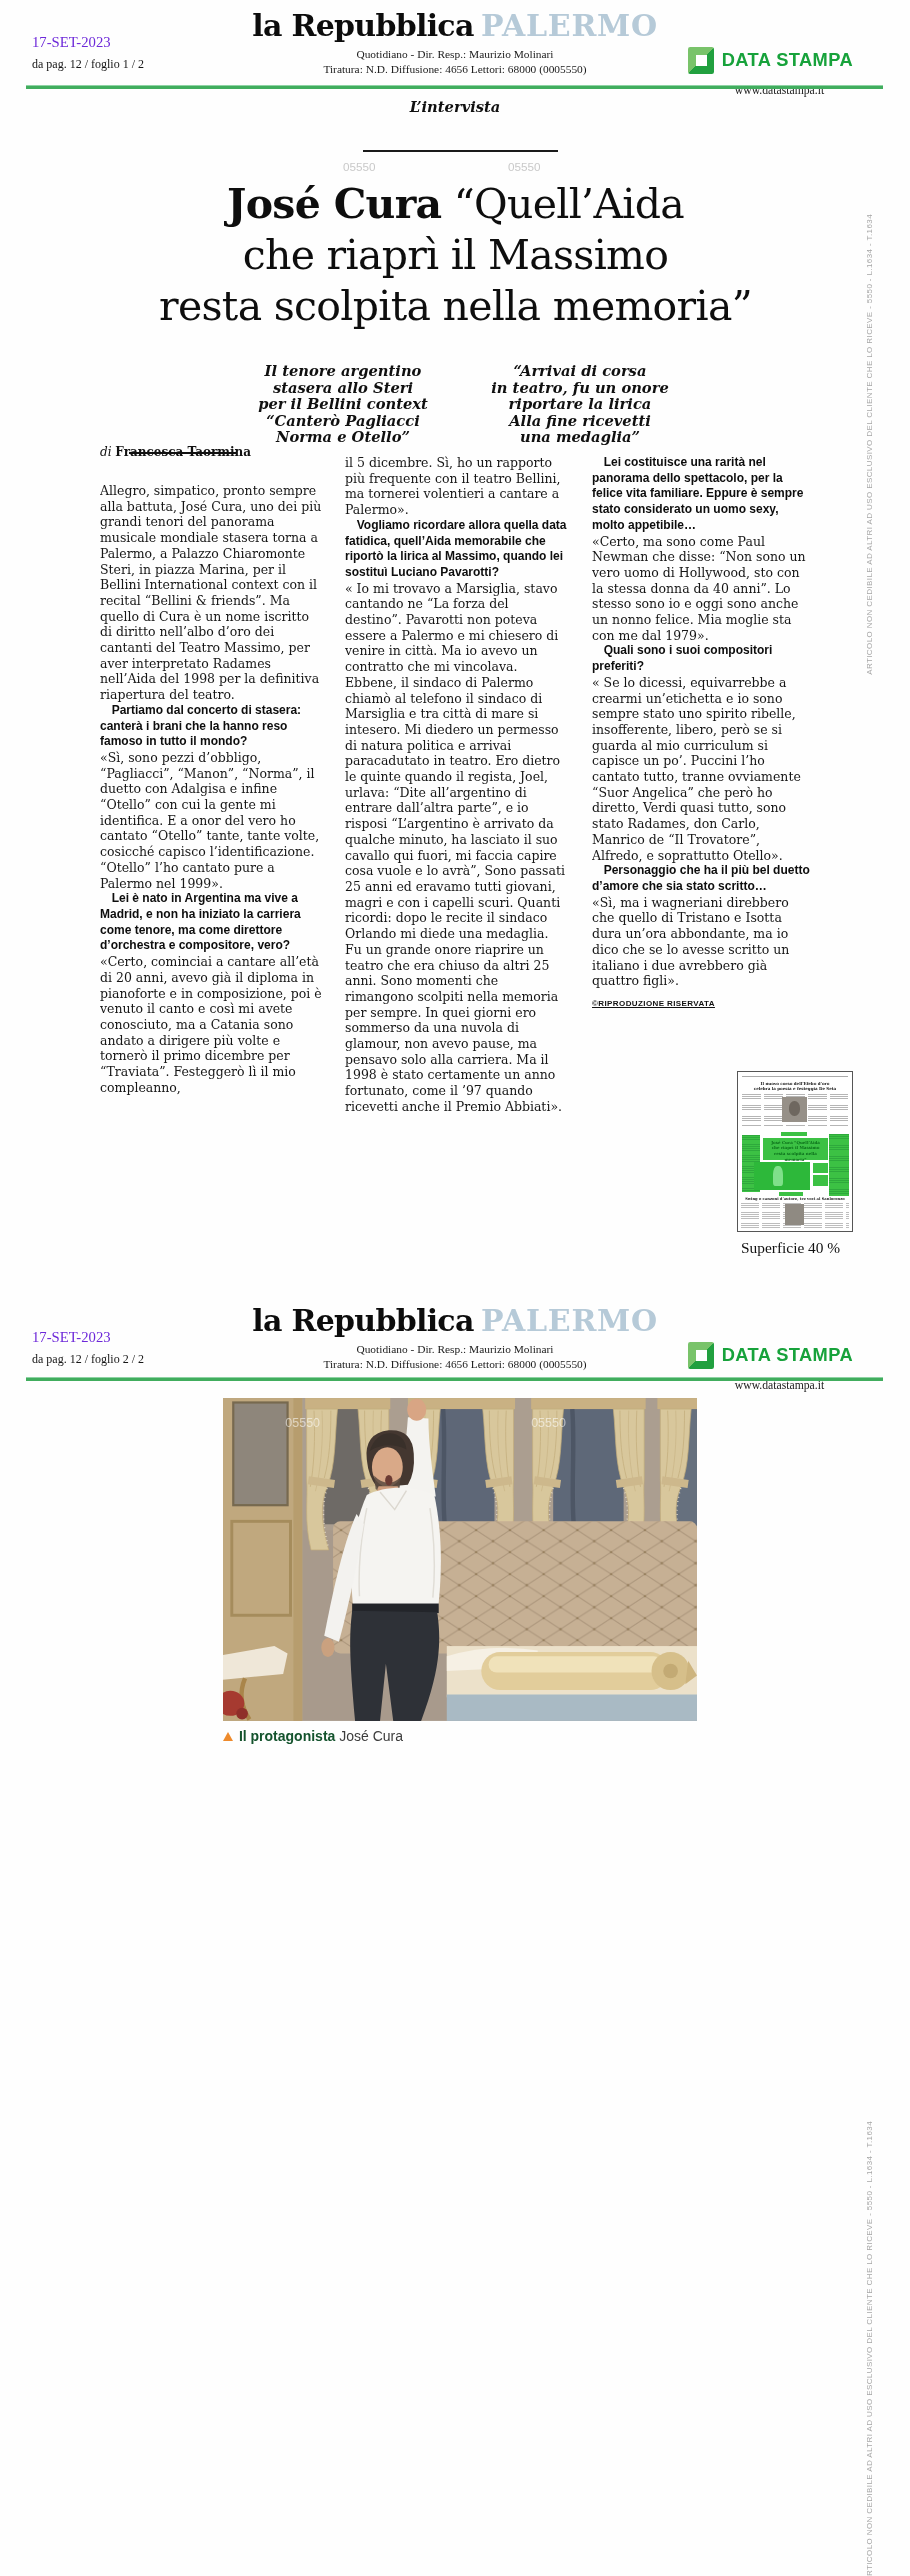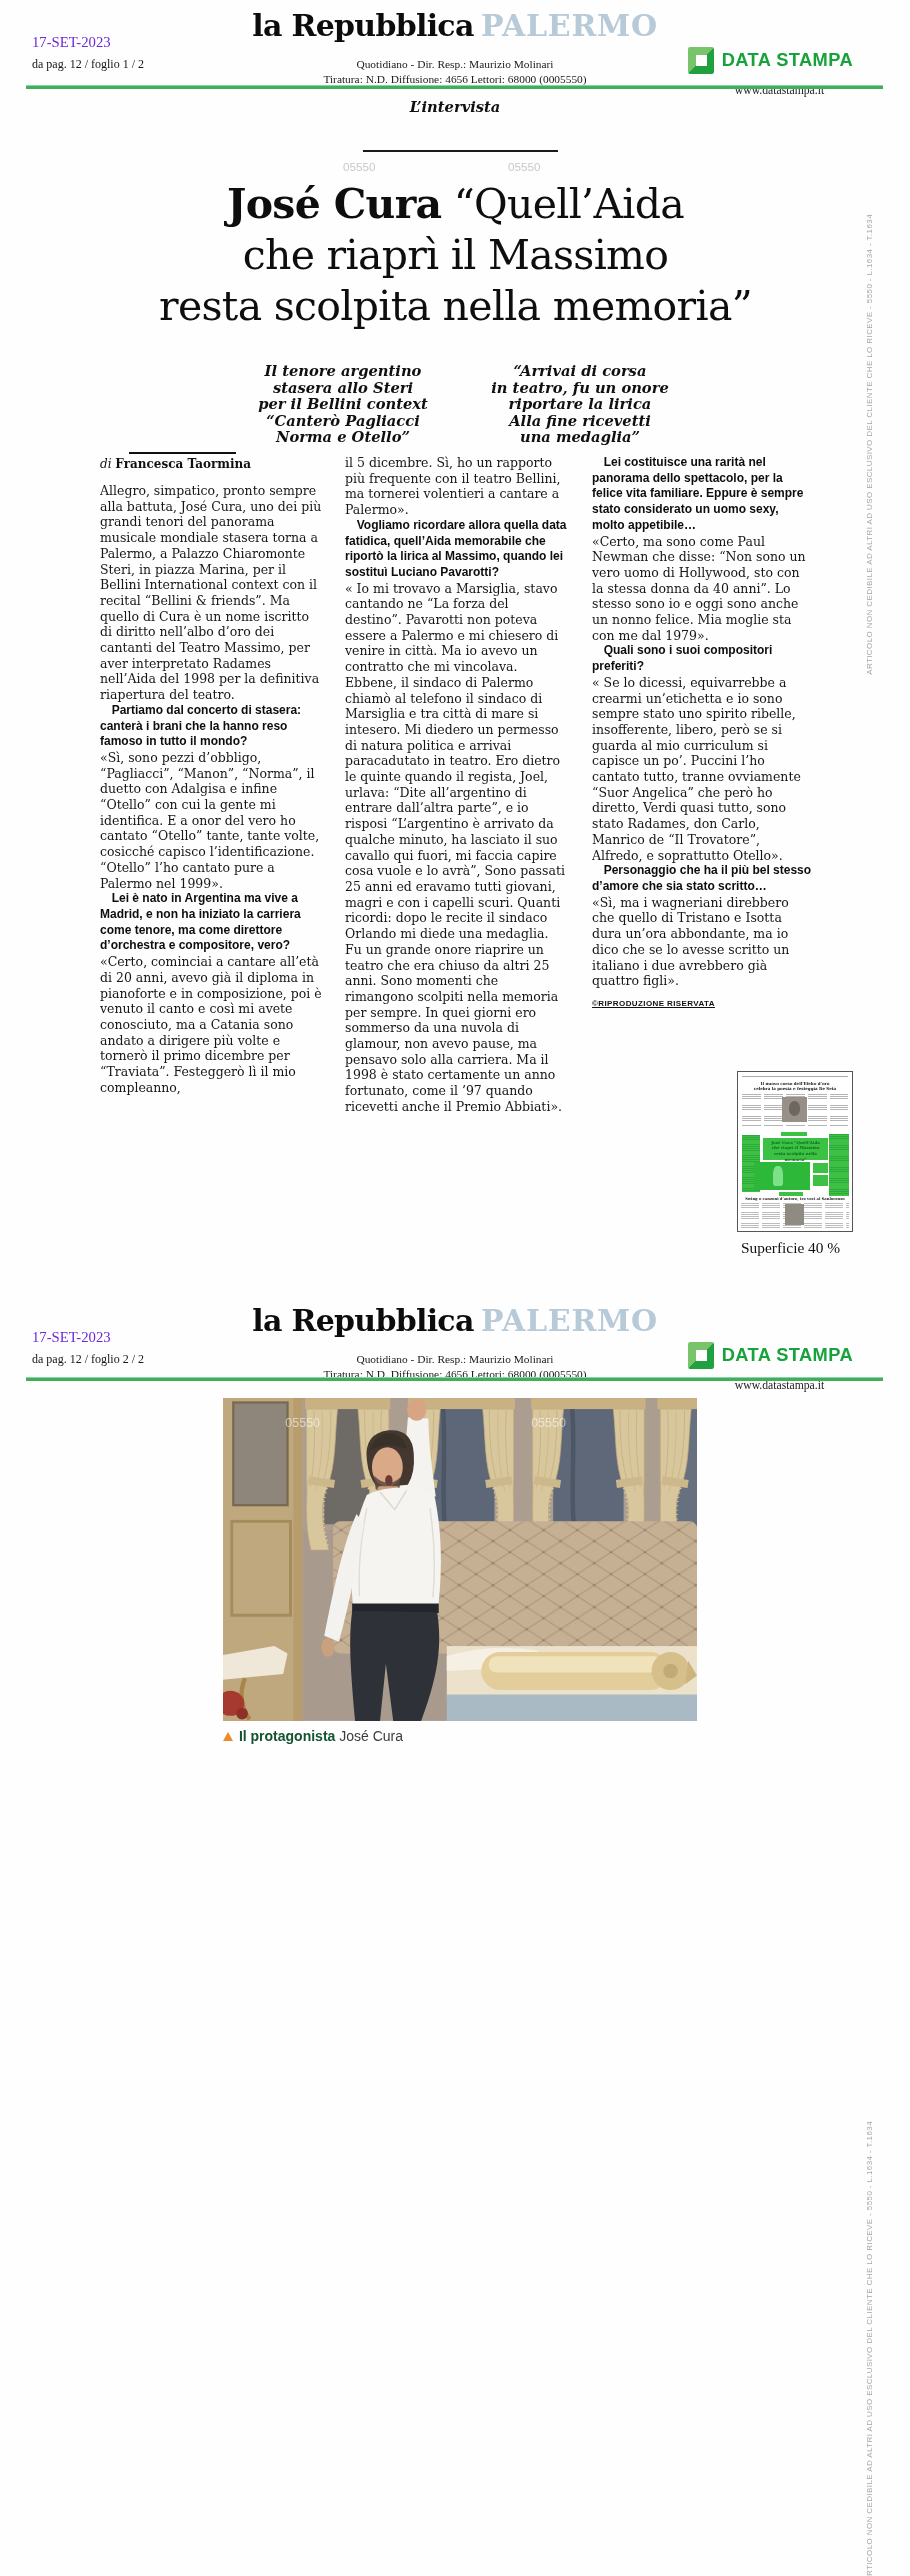--- a/index.html
+++ b/index.html
@@ -5,21 +5,21 @@
   html,body{margin:0;padding:0;background:#ffffff;}
   .canvas{position:relative;width:910px;height:2576px;background:#fefefe;overflow:hidden;
           font-family:"Liberation Serif",serif;color:#111;}
   .page{position:absolute;left:0;width:910px;}
   
   .clip-date{position:absolute;left:32px;top:34px;font:14.7px "Liberation Serif",serif;color:#6d28d9;}
   .clip-pageline{position:absolute;left:32px;top:57px;font:12px "Liberation Serif",serif;color:#151515;}
   .masthead{position:absolute;left:198px;top:8.8px;width:514px;text-align:center;}
   .mh-logo{font-family:"DejaVu Serif",serif;font-weight:700;font-size:30px;line-height:34px;letter-spacing:-0.7px;color:#0c0c0c;white-space:nowrap;}
   .mh-palermo{color:#b6cad8;margin-left:7.3px;letter-spacing:0.7px;}
-  .mh-meta{font:11.4px "Liberation Serif",serif;color:#1a1a1a;line-height:14.7px;margin-top:14px;}
+  .mh-meta{font:11.4px "Liberation Serif",serif;color:#1a1a1a;line-height:14.7px;margin-top:4px;}
   .agency{position:absolute;left:688px;top:7.3px;width:183px;margin-top:40px;}
   .ds-row{display:flex;align-items:center;gap:7.3px;}
   .ds-icon{position:relative;width:26.4px;height:26.4px;background:linear-gradient(135deg,#79c36a 0 50%,#21a03f 50% 100%);border-radius:2.2px;flex:0 0 auto;}
   .ds-icon::after{content:"";position:absolute;left:8px;top:7.3px;width:11px;height:11px;background:#fff;}
   .ds-name{font:700 18.3px/20.5px "Liberation Sans",sans-serif;color:#17a23b;letter-spacing:0.4px;white-space:nowrap;}
   .ds-url{font:11.7px "Liberation Serif",serif;color:#222;text-align:center;margin-top:10.3px;}
   .green-rule{position:absolute;left:26.4px;width:857px;height:2.9px;background:#41ad5e;border-top:0.7px solid #8fd3a4;}
   
   .kicker{position:absolute;left:0;top:98px;width:910px;text-align:center;
           font:italic 700 14.7px "DejaVu Serif",serif;color:#101010;}
@@ -28,21 +28,21 @@
   .wm1{left:343px;top:160px;} .wm2{left:508px;top:160px;}
   .headline{position:absolute;left:81px;top:179px;width:749px;text-align:center;
             font-family:"DejaVu Serif",serif;color:#0e0e0e;}
   .hl-line{font-size:41px;line-height:51px;font-weight:400;letter-spacing:-0.7px;}
   .hl-name{font-weight:700;}
   .deck{position:absolute;top:363px;text-align:center;}
   .deck-left{left:233px;width:220px;} .deck-right{left:461px;width:238px;}
   .deck-line{font:italic 700 14.7px/16.6px "DejaVu Serif",serif;color:#101010;}
   
   .byline-rule{position:absolute;left:129px;top:452px;width:107px;height:1.5px;background:#111;}
-  .byline{position:absolute;left:100px;top:457px;width:222px;font:12px "DejaVu Serif",serif;}
+  .byline{position:absolute;left:100px;top:445px;width:222px;font:12px "DejaVu Serif",serif;}
   .byline-di{font-style:italic;} .byline-name{font-weight:700;}
   .col{position:absolute;width:222px;overflow:hidden;}
   .col1{left:100px;top:483px;height:699px;}
   .col2{left:345px;top:455px;height:725px;}
   .col3{left:592px;top:455px;height:616px;}
   .para{font:12.5px/15.7px "DejaVu Serif",serif;color:#161616;text-align:left;}
   .para.q{font:700 12px/15.7px "Liberation Sans",sans-serif;text-indent:11.7px;color:#0d0d0d;}
   .para.cr{font:700 8px "Liberation Sans",sans-serif;letter-spacing:0.4px;margin-top:10.3px;color:#111;text-decoration:underline;}
   
   .thumb{position:absolute;left:737px;top:1071px;width:114px;height:159px;background:#fff;border:0.7px solid #555;}
@@ -147,21 +147,21 @@
     <div class="col col2">
         <div class="para p">il 5 dicembre. Sì, ho un rapporto più frequente con il teatro Bellini, ma tornerei volentieri a cantare a Palermo».</div>
         <div class="para q">Vogliamo ricordare allora quella data fatidica, quell’Aida memorabile che riportò la lirica al Massimo, quando lei sostituì Luciano Pavarotti?</div>
         <div class="para p">« Io mi trovavo a Marsiglia, stavo cantando ne “La forza del destino”. Pavarotti non poteva essere a Palermo e mi chiesero di venire in città. Ma io avevo un contratto che mi vincolava. Ebbene, il sindaco di Palermo chiamò al telefono il sindaco di Marsiglia e tra città di mare si intesero. Mi diedero un permesso di natura politica e arrivai paracadutato in teatro. Ero dietro le quinte quando il regista, Joel, urlava: “Dite all’argentino di entrare dall’altra parte”, e io risposi “L’argentino è arrivato da qualche minuto, ha lasciato il suo cavallo qui fuori, mi faccia capire cosa vuole e lo avrà”, Sono passati 25 anni ed eravamo tutti giovani, magri e con i capelli scuri. Quanti ricordi: dopo le recite il sindaco Orlando mi diede una medaglia. Fu un grande onore riaprire un teatro che era chiuso da altri 25 anni. Sono momenti che rimangono scolpiti nella memoria per sempre. In quei giorni ero sommerso da una nuvola di glamour, non avevo pause, ma pensavo solo alla carriera. Ma il 1998 è stato certamente un anno fortunato, come il ’97 quando ricevetti anche il Premio Abbiati».</div>
       </div>
     <div class="col col3">
         <div class="para q">Lei costituisce una rarità nel panorama dello spettacolo, per la felice vita familiare. Eppure è sempre stato considerato un uomo sexy, molto appetibile…</div>
         <div class="para p">«Certo, ma sono come Paul Newman che disse: “Non sono un vero uomo di Hollywood, sto con la stessa donna da 40 anni”. Lo stesso sono io e oggi sono anche un nonno felice. Mia moglie sta con me dal 1979».</div>
         <div class="para q">Quali sono i suoi compositori preferiti?</div>
         <div class="para p">« Se lo dicessi, equivarrebbe a crearmi un’etichetta e io sono sempre stato uno spirito ribelle, insofferente, libero, però se si guarda al mio curriculum si capisce un po’. Puccini l’ho cantato tutto, tranne ovviamente “Suor Angelica” che però ho diretto, Verdi quasi tutto, sono stato Radames, don Carlo, Manrico de “Il Trovatore”, Alfredo, e soprattutto Otello».</div>
-        <div class="para q">Personaggio che ha il più bel stesso d’amore che sia stato scritto…</div>
+        <div class="para q">Personaggio che ha il più bel duetto d’amore che sia stato scritto…</div>
         <div class="para p">«Sì, ma i wagneriani direbbero che quello di Tristano e Isotta dura un’ora abbondante, ma io dico che se lo avesse scritto un italiano i due avrebbero già quattro figli».</div>
         <div class="para cr">©RIPRODUZIONE RISERVATA</div>
       </div>
 
     <aside class="thumb">
       <div class="t-topline"></div>
       <div class="t-head">
         <div>Il nuovo corso dell’Efebo d’oro</div>
         <div>celebra la poesia e festeggia De Seta</div>
       </div>

